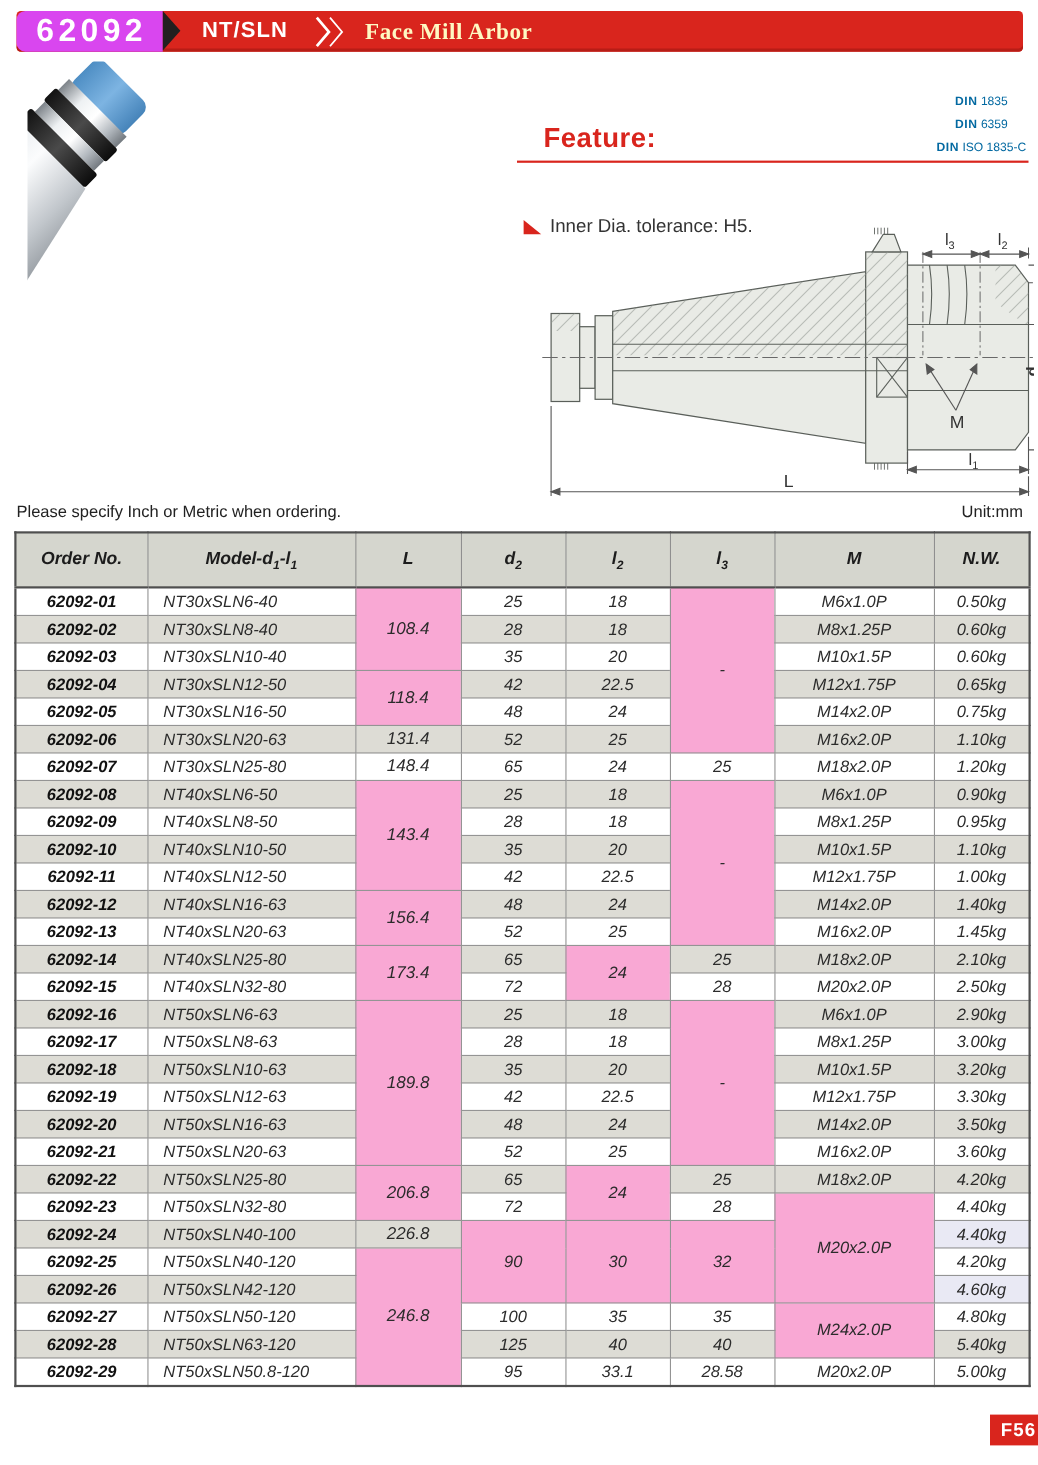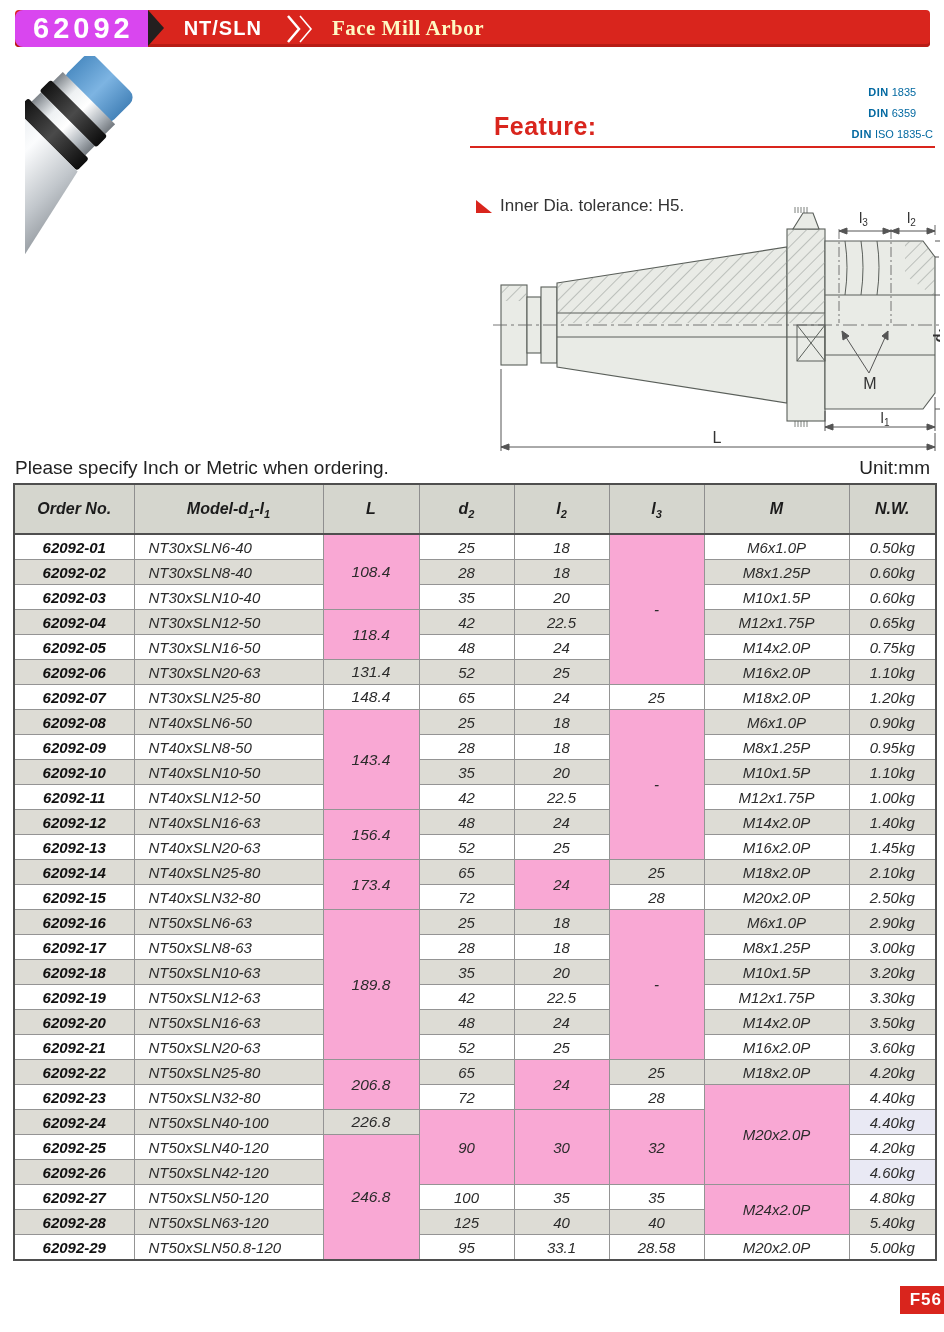--- a/index.html
+++ b/index.html
@@ -18,21 +18,21 @@
   
   .right-col{position:absolute;left:470px;top:82px;width:465px;}
   .din-list{position:absolute;top:0;right:2px;text-align:center;font-size:11px;line-height:21px;color:#0369a1;}
   .din-list b{font-weight:bold;letter-spacing:.5px;}
   .feature-label{position:absolute;left:24px;top:30px;color:#d9251d;font-size:25px;font-weight:bold;letter-spacing:.5px;}
   .red-rule{position:absolute;left:0;top:64px;width:465px;height:2px;background:#d9251d;}
   .bullet-line{position:absolute;left:6px;top:76px;display:flex;align-items:center;font-size:17px;color:#333;margin-top:38px;}
   .flag{width:0;height:0;border-left:16px solid #d9251d;border-top:13px solid transparent;margin-right:8px;}
 
   
-  .note-row{position:absolute;left:15px;top:457px;width:915px;display:flex;justify-content:space-between;font-size:19px;color:#222;}
+  .note-row{position:absolute;left:15px;top:457px;width:915px;display:flex;justify-content:space-between;font-size:15px;color:#222;}
 
   
   table.spec{position:absolute;left:13px;top:483px;width:922px;border-collapse:collapse;table-layout:fixed;font-size:15px;font-style:italic;}
   table.spec{border:2px solid #4f4f4f;}
   .spec th{background:#d5d6ce;border:1px solid #8f8f8f;border-bottom:2px solid #4f4f4f;height:46px;font-size:16px;font-weight:bold;color:#1c1c1c;}
   .spec td{border:1px solid #949494;height:24px;text-align:center;color:#2b2b2b;padding:0 2px;background:#fff;}
   .spec td.g{background:#dddcd5;}
   .spec td.m{background:#f9a8d4;vertical-align:middle;}
   .spec td.hl{background:#e9e9f4;}
   .spec td.order{font-weight:bold;color:#111;}

